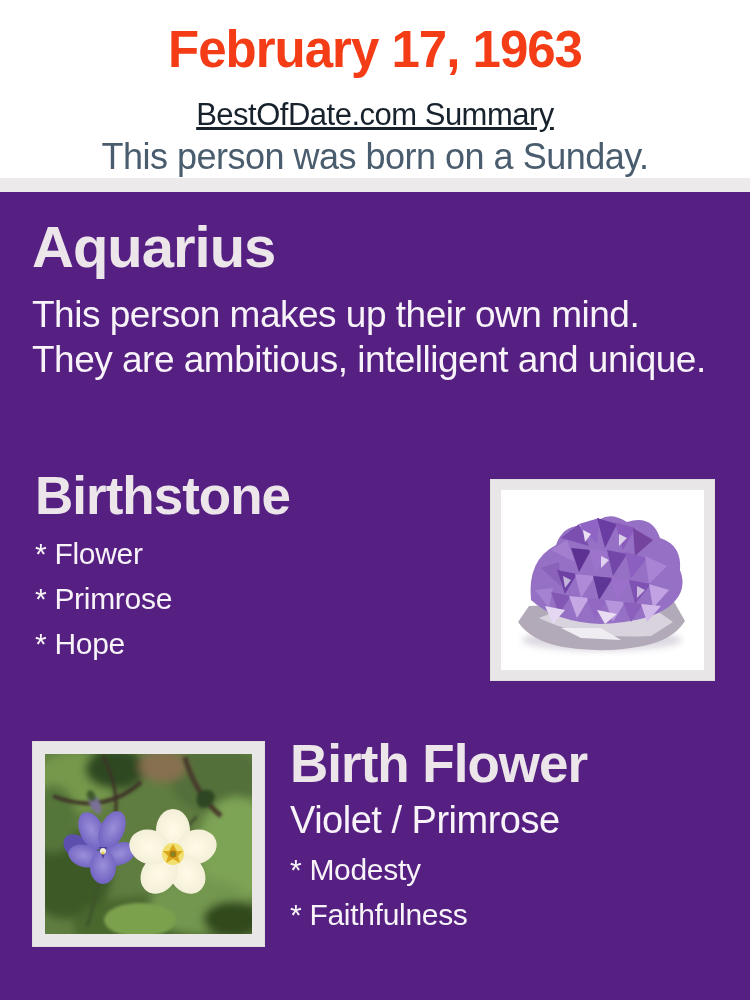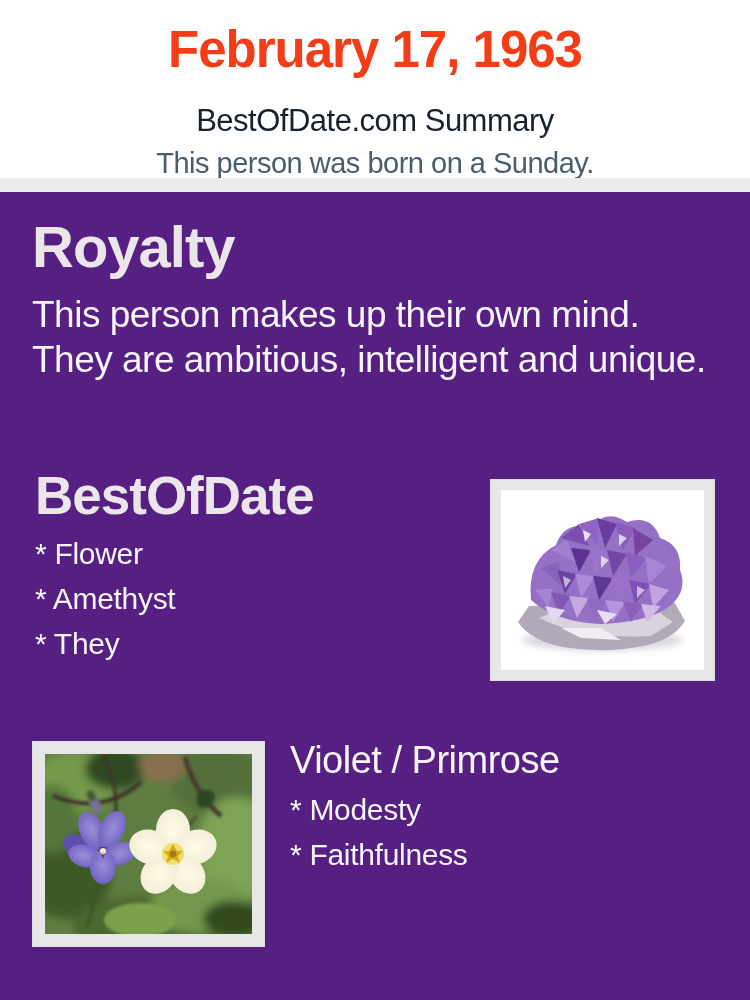--- a/index.html
+++ b/index.html
@@ -22,25 +22,25 @@
   
   .header{
     position:absolute;left:0;top:0;width:750px;height:178px;
     background:#ffffff;text-align:center;padding-top:21px;
   }
   .date-title{
     font-size:51px;font-weight:700;line-height:58px;
     color:var(--accent-orange);letter-spacing:-1px;
   }
   .site-summary{
-    margin-top:24px;font-size:31px;font-weight:400;line-height:36px;
-    color:var(--title-dark);letter-spacing:-0.5px;
+    margin-top:18px;font-size:31px;font-weight:400;line-height:36px;
+    color:var(--title-dark);letter-spacing:-0.5px;text-decoration:underline;
   }
   .born-day{
-    margin-top:7px;font-size:29px;font-weight:400;line-height:34px;
+    margin-top:7px;font-size:36px;font-weight:400;line-height:34px;
     color:var(--subtitle-slate);letter-spacing:-0.5px;
   }
   .divider{
     position:absolute;left:0;top:178px;width:750px;height:14px;
     background:var(--divider-gray);
   }
   
   .main{
     position:absolute;left:0;top:192px;width:750px;height:808px;
     background:var(--background-purple);
@@ -88,29 +88,29 @@
   <header class="header">
     <h1 class="date-title">February 17, 1963</h1>
     <div class="site-summary">BestOfDate.com Summary</div>
     <div class="born-day">This person was born on a Sunday.</div>
   </header>
 
   <div class="divider"></div>
 
   <main class="main">
 
-    <h2 class="zodiac-sign">Royalty</h2>
+    <h2 class="zodiac-sign">Aquarius</h2>
     <p class="zodiac-desc">This person makes up their own mind. They are ambitious, intelligent and unique.</p>
 
     <section class="birthstone-section">
-      <h2 class="section-heading">BestOfDate</h2>
+      <h2 class="section-heading">Birthstone</h2>
       <ul class="traits">
         <li>* Flower</li>
-        <li>* Amethyst</li>
-        <li>* They</li>
+        <li>* Primrose</li>
+        <li>* Hope</li>
       </ul>
     </section>
 
     <figure class="photo photo-amethyst">
       <div class="photo-inner">
         <svg viewBox="0 0 203 180" preserveAspectRatio="none">
           <defs>
             <filter id="ab3" x="-40%" y="-40%" width="180%" height="180%">
                 <feGaussianBlur stdDeviation="3"></feGaussianBlur>
               </filter>
@@ -232,20 +232,21 @@
             <path d="M0 -10 L4 -3 L10 -3 L5 2 L7 9 L0 5 L-7 9 L-5 2 L-10 -3 L-4 -3 Z" fill="#dca81c"></path>
             <circle cx="0" cy="0" r="3.5" fill="#a87a10"></circle>
             <circle cx="0" cy="0" r="1.5" fill="#6b8f3a"></circle>
           </g>
           <ellipse cx="95" cy="166" rx="36" ry="17" fill="#7ba14e" filter="url(#fb2)"></ellipse>
         </svg>
       </div>
     </figure>
 
     <section class="birthflower-section">
+      <h2 class="section-heading">Birth Flower</h2>
       <div class="item-name">Violet / Primrose</div>
       <ul class="traits">
         <li>* Modesty</li>
         <li>* Faithfulness</li>
       </ul>
     </section>
 
   </main>
 </div>
 

